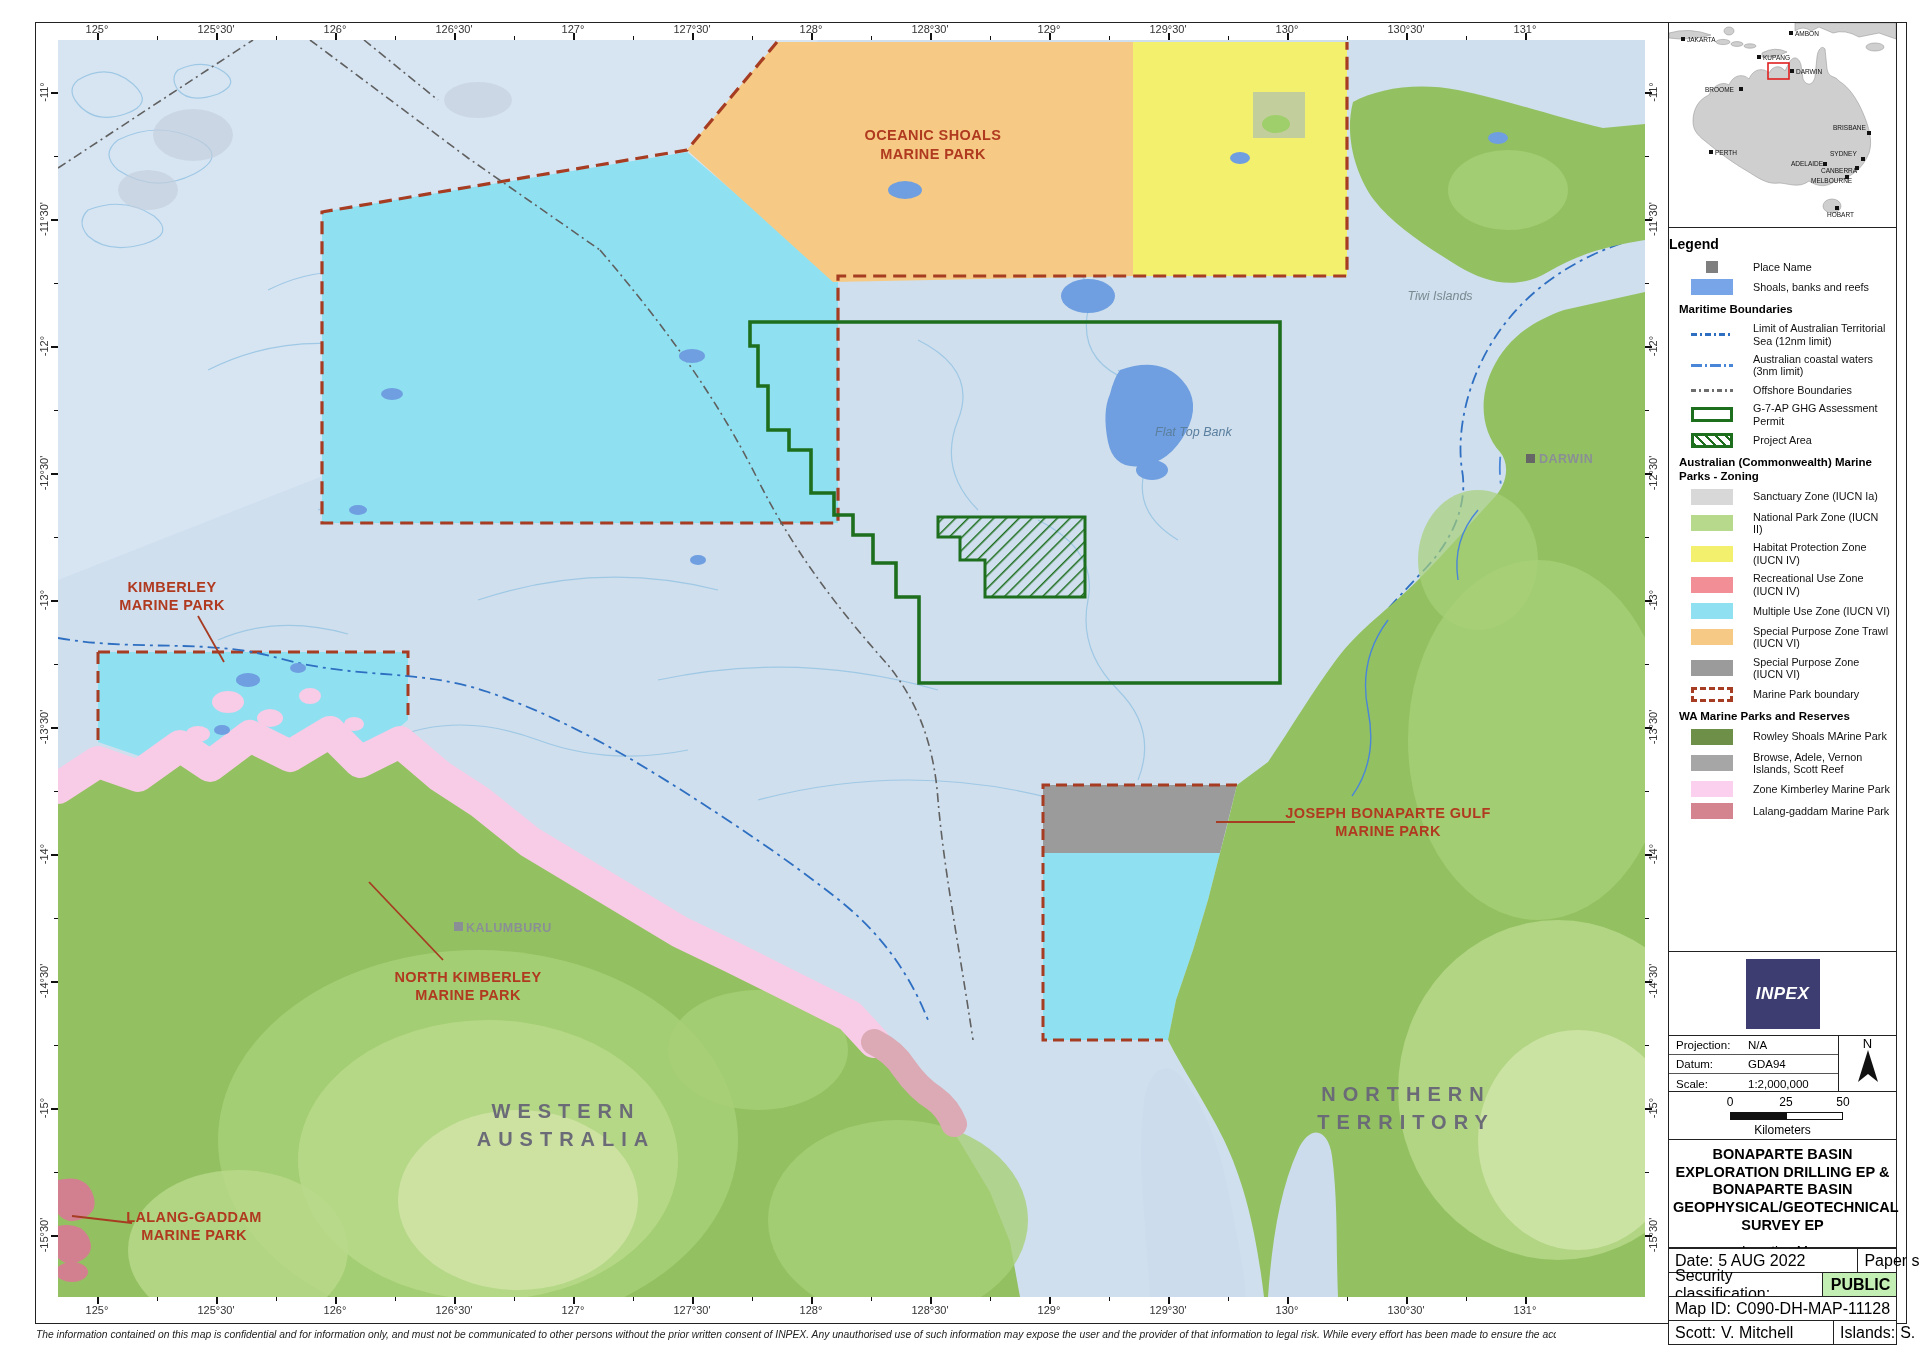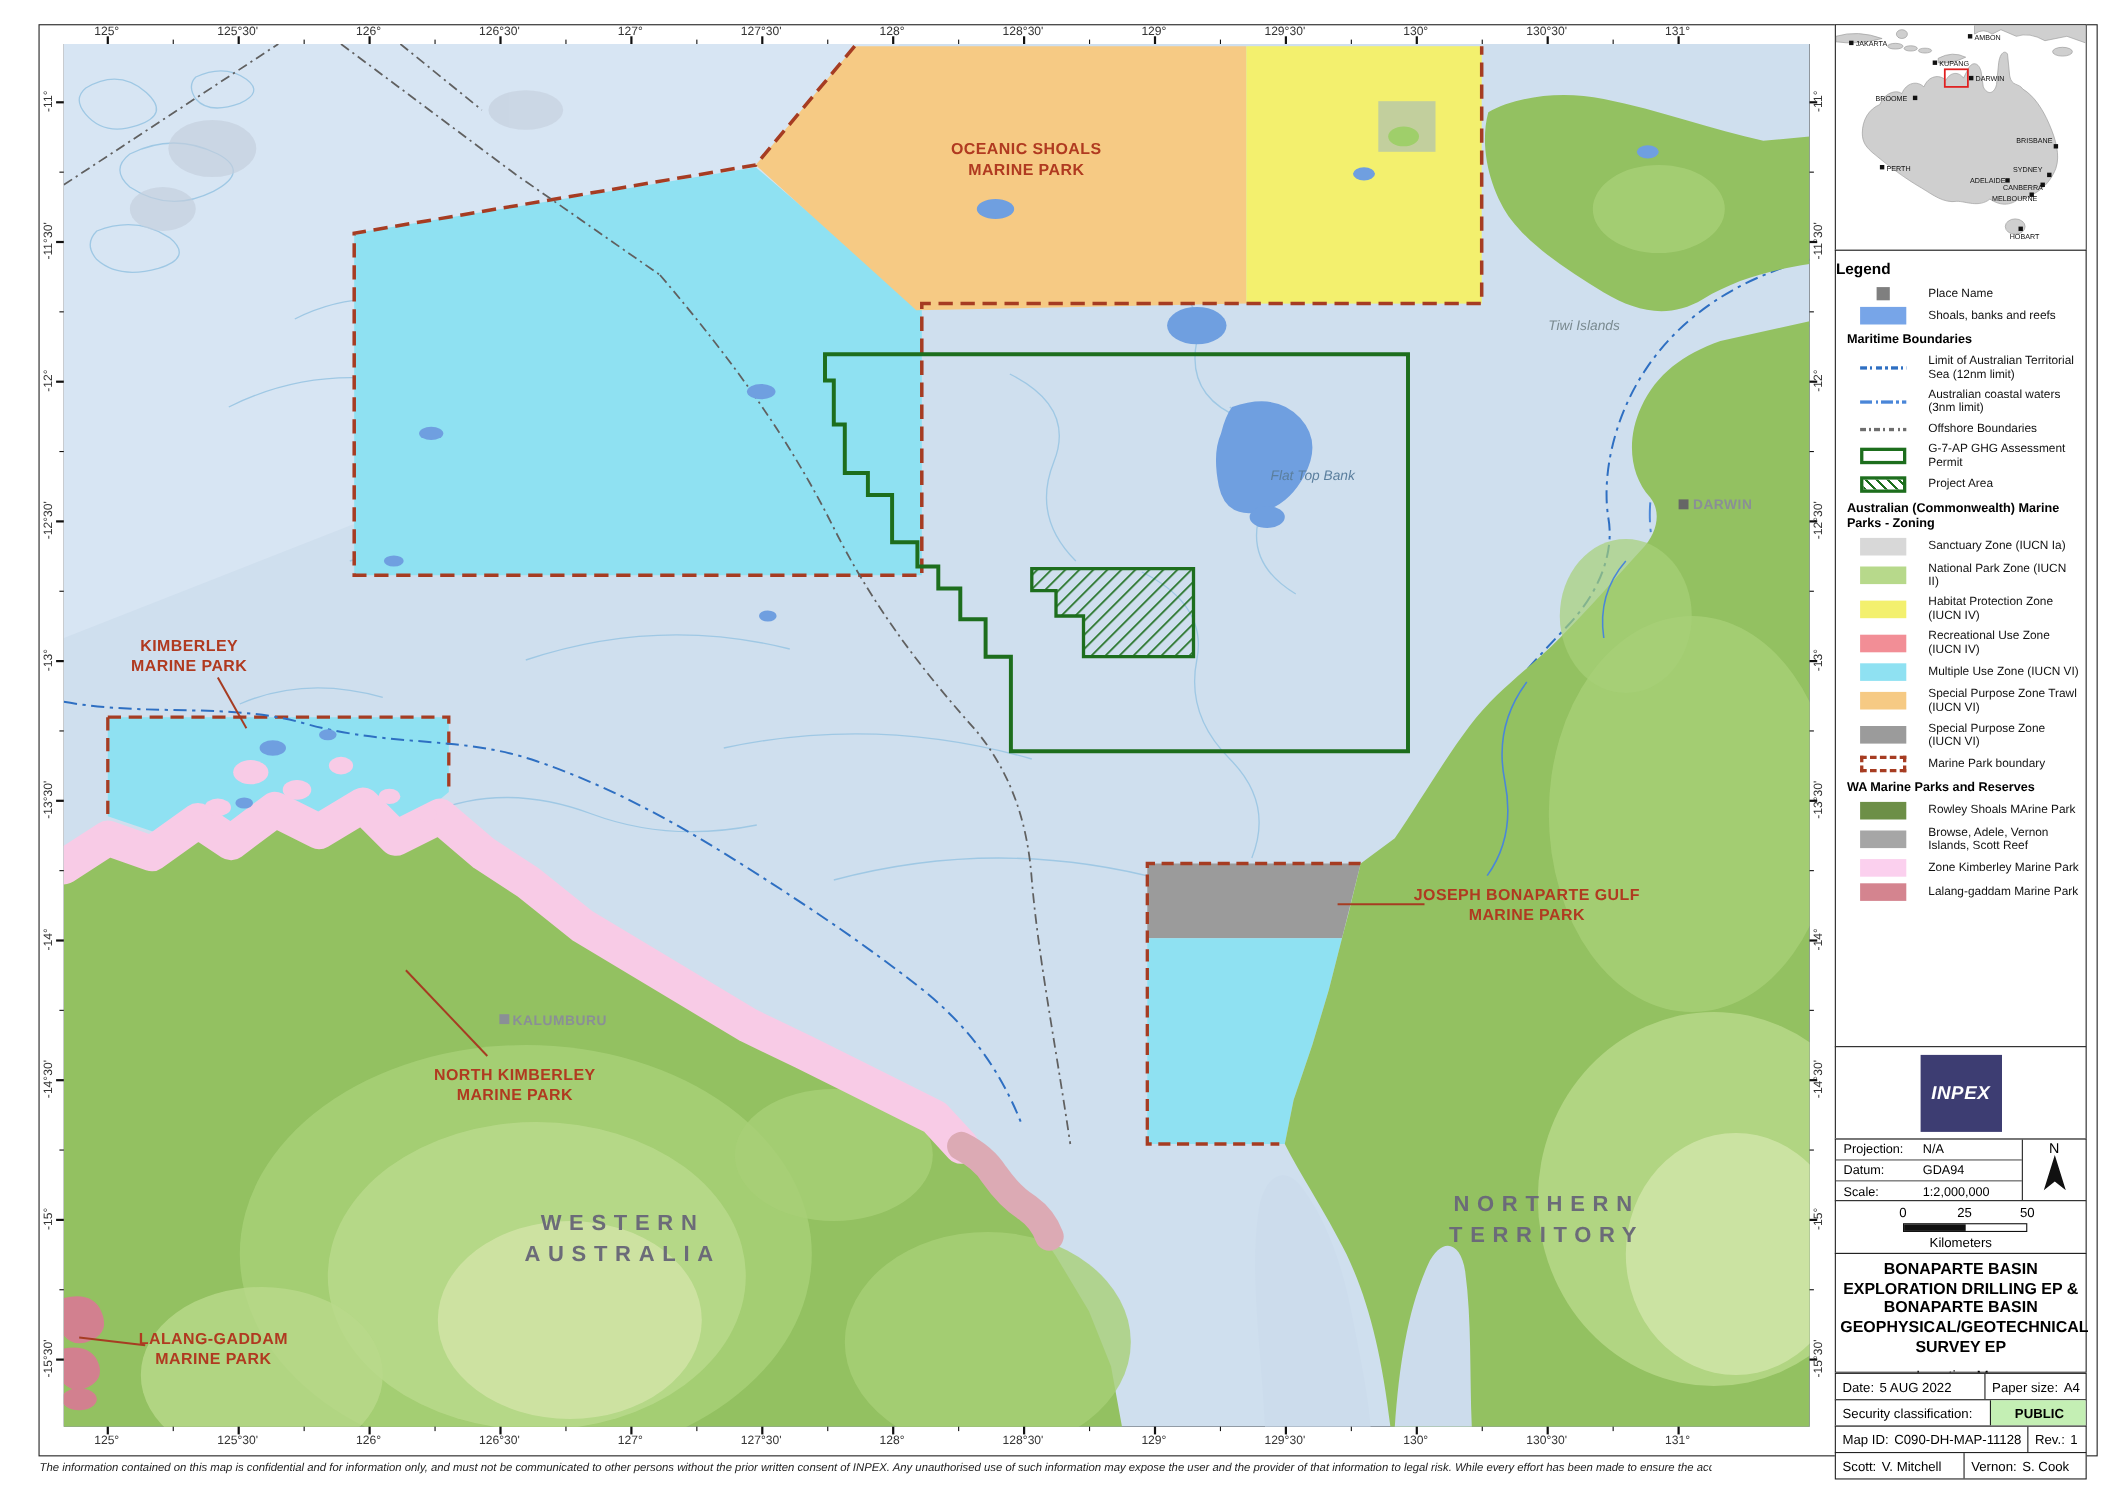--- a/index.html
+++ b/index.html
@@ -52,21 +52,21 @@
   #north-cell{width:58px;border-left:1px solid #222;display:flex;flex-direction:column;align-items:center;justify-content:flex-start;padding-top:1px;box-sizing:border-box;}
   #north-cell .n{font-size:13px;line-height:1;}
   #scale-box{top:1091px;height:49px;font-size:12px;}
   .sb-num{position:absolute;top:3px;transform:translateX(-50%);font-size:12px;}
   #sb-bar{position:absolute;left:61px;top:20px;width:113px;height:8px;border:1px solid #111;box-sizing:border-box;background:#fff;}
   #sb-fill{position:absolute;left:0;top:0;width:56px;height:100%;background:#111;}
   #sb-unit{position:absolute;top:31px;width:100%;text-align:center;font-size:12px;}
   #title-box{top:1139px;height:109px;text-align:center;}
   #map-title{font-size:14.5px;font-weight:bold;line-height:1.22;padding:6px 4px 0 4px;}
   #map-subtitle{font-size:13.5px;margin-top:9px;}
-  .info-row{left:1668px;width:229px;height:25px;border:1px solid #222;box-sizing:border-box;background:#fff;display:flex;align-items:center;font-size:12px;}
+  .info-row{left:1668px;width:229px;height:25px;border:1px solid #222;box-sizing:border-box;background:#fff;display:flex;align-items:center;font-size:16px;gap:48px;}
   .info-row .cell{display:flex;align-items:center;height:100%;box-sizing:border-box;padding:0 4px 0 6px;}
   .cell.brd{border-left:1px solid #222;}
   .grow{flex:1;}
   #public-cell{background:#c4efb4;font-weight:bold;justify-content:center;}
   .kv{white-space:nowrap;} .kv b{font-weight:normal;margin-right:5px;}
   
   .foot-line{left:36px;width:1520px;font-size:10.3px;font-style:italic;color:#222;white-space:nowrap;overflow:hidden;}
   
   text{font-family:"Liberation Sans",sans-serif;}
   .zone-lbl{fill:#b03a20;font-size:14.5px;font-weight:bold;letter-spacing:.4px;text-anchor:middle;}
@@ -582,20 +582,20 @@
         <b>Rev.:</b>
         <span>1</span>
       </div>
   </div>
   <div class="abs info-row" style="top:1320px">
     <div class="cell kv" style="width:116px">
         <b>Scott:</b>
         <span>V. Mitchell</span>
       </div>
     <div class="cell brd grow kv">
-        <b>Vernon:</b>
+        <b>Islands:</b>
         <span>S. Cook</span>
       </div>
   </div>
 
   <div class="abs foot-line" style="top:1329px">The information contained on this map is confidential and for information only, and must not be communicated to other persons without the prior written consent of INPEX.  Any unauthorised use of such information may expose the user and the provider of that information to legal risk.  While every effort has been made to ensure the accuracy and completeness of the information presented, no guarantee is given nor responsibility</div>
 
 </div>
 
 </body></html>

